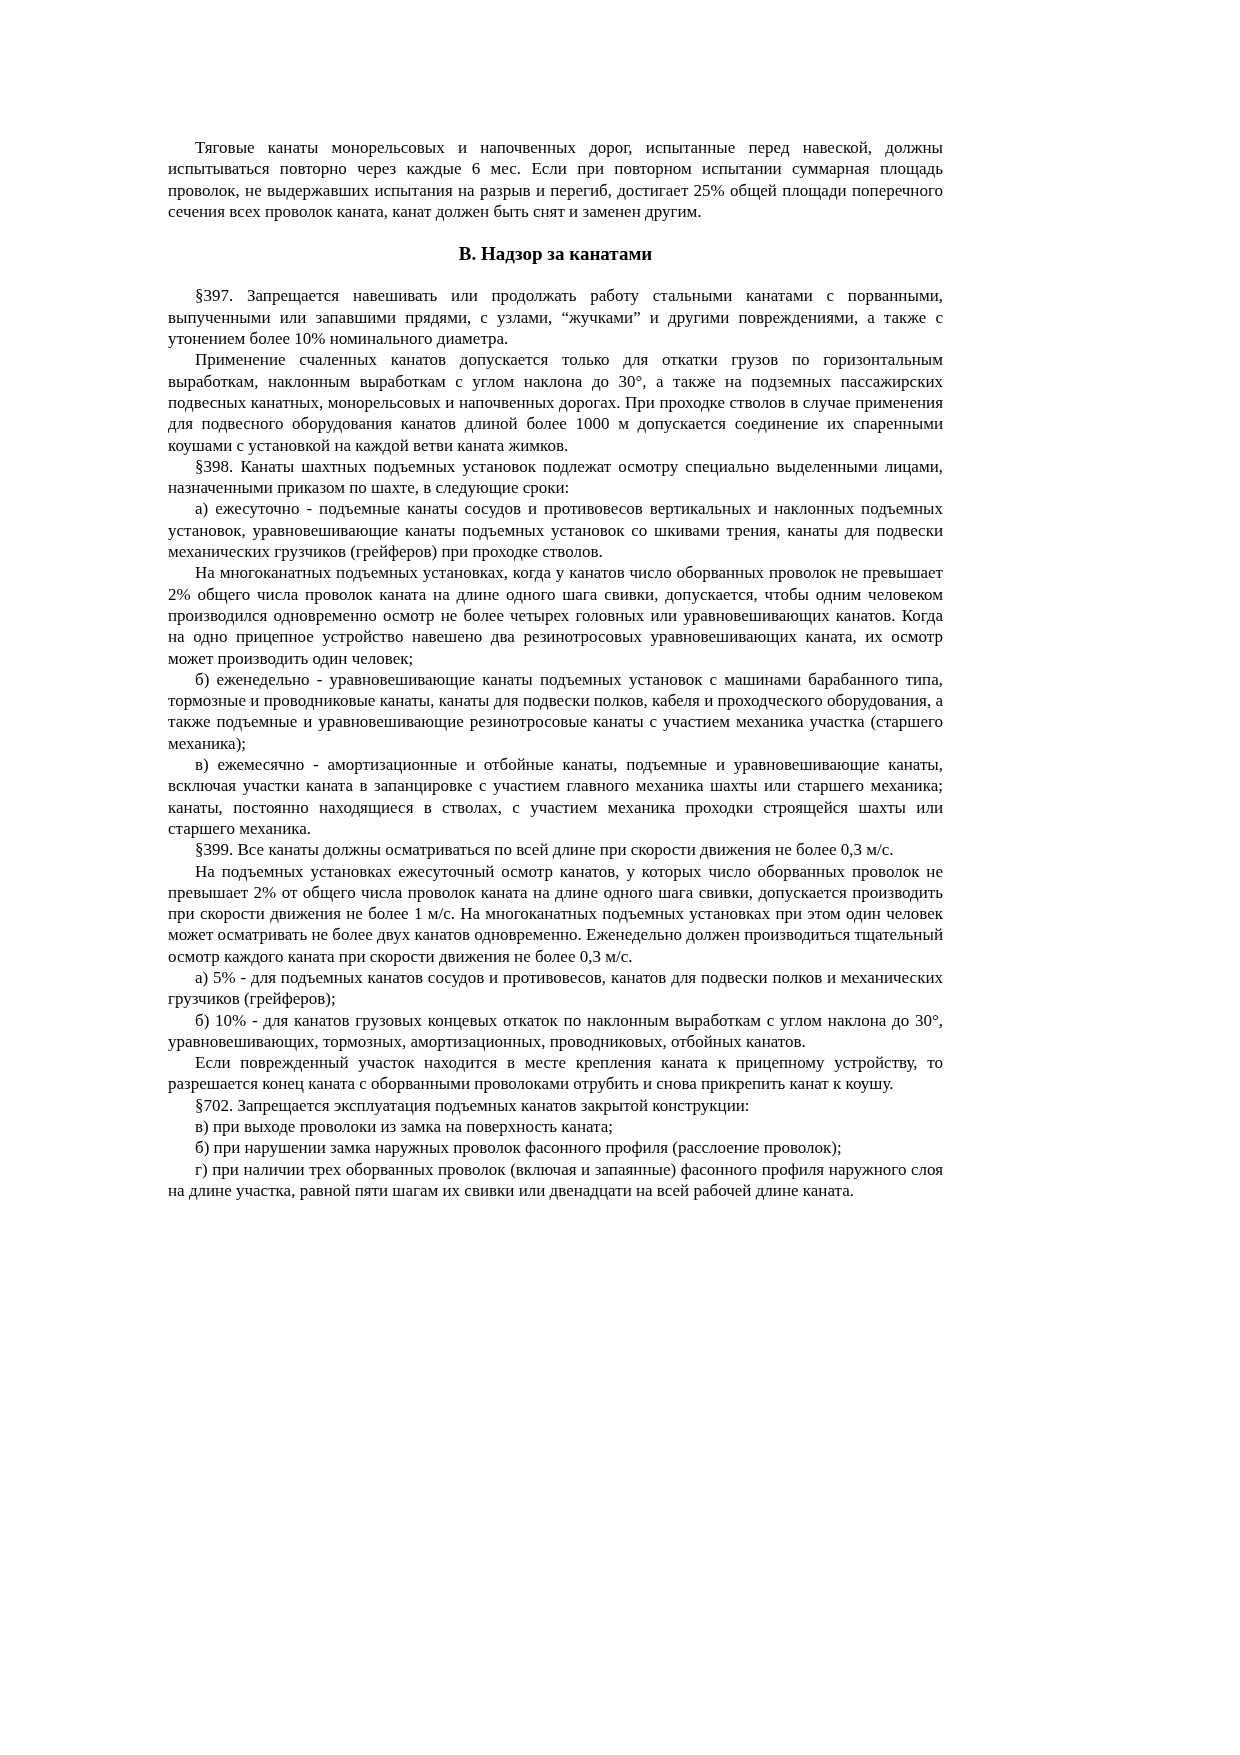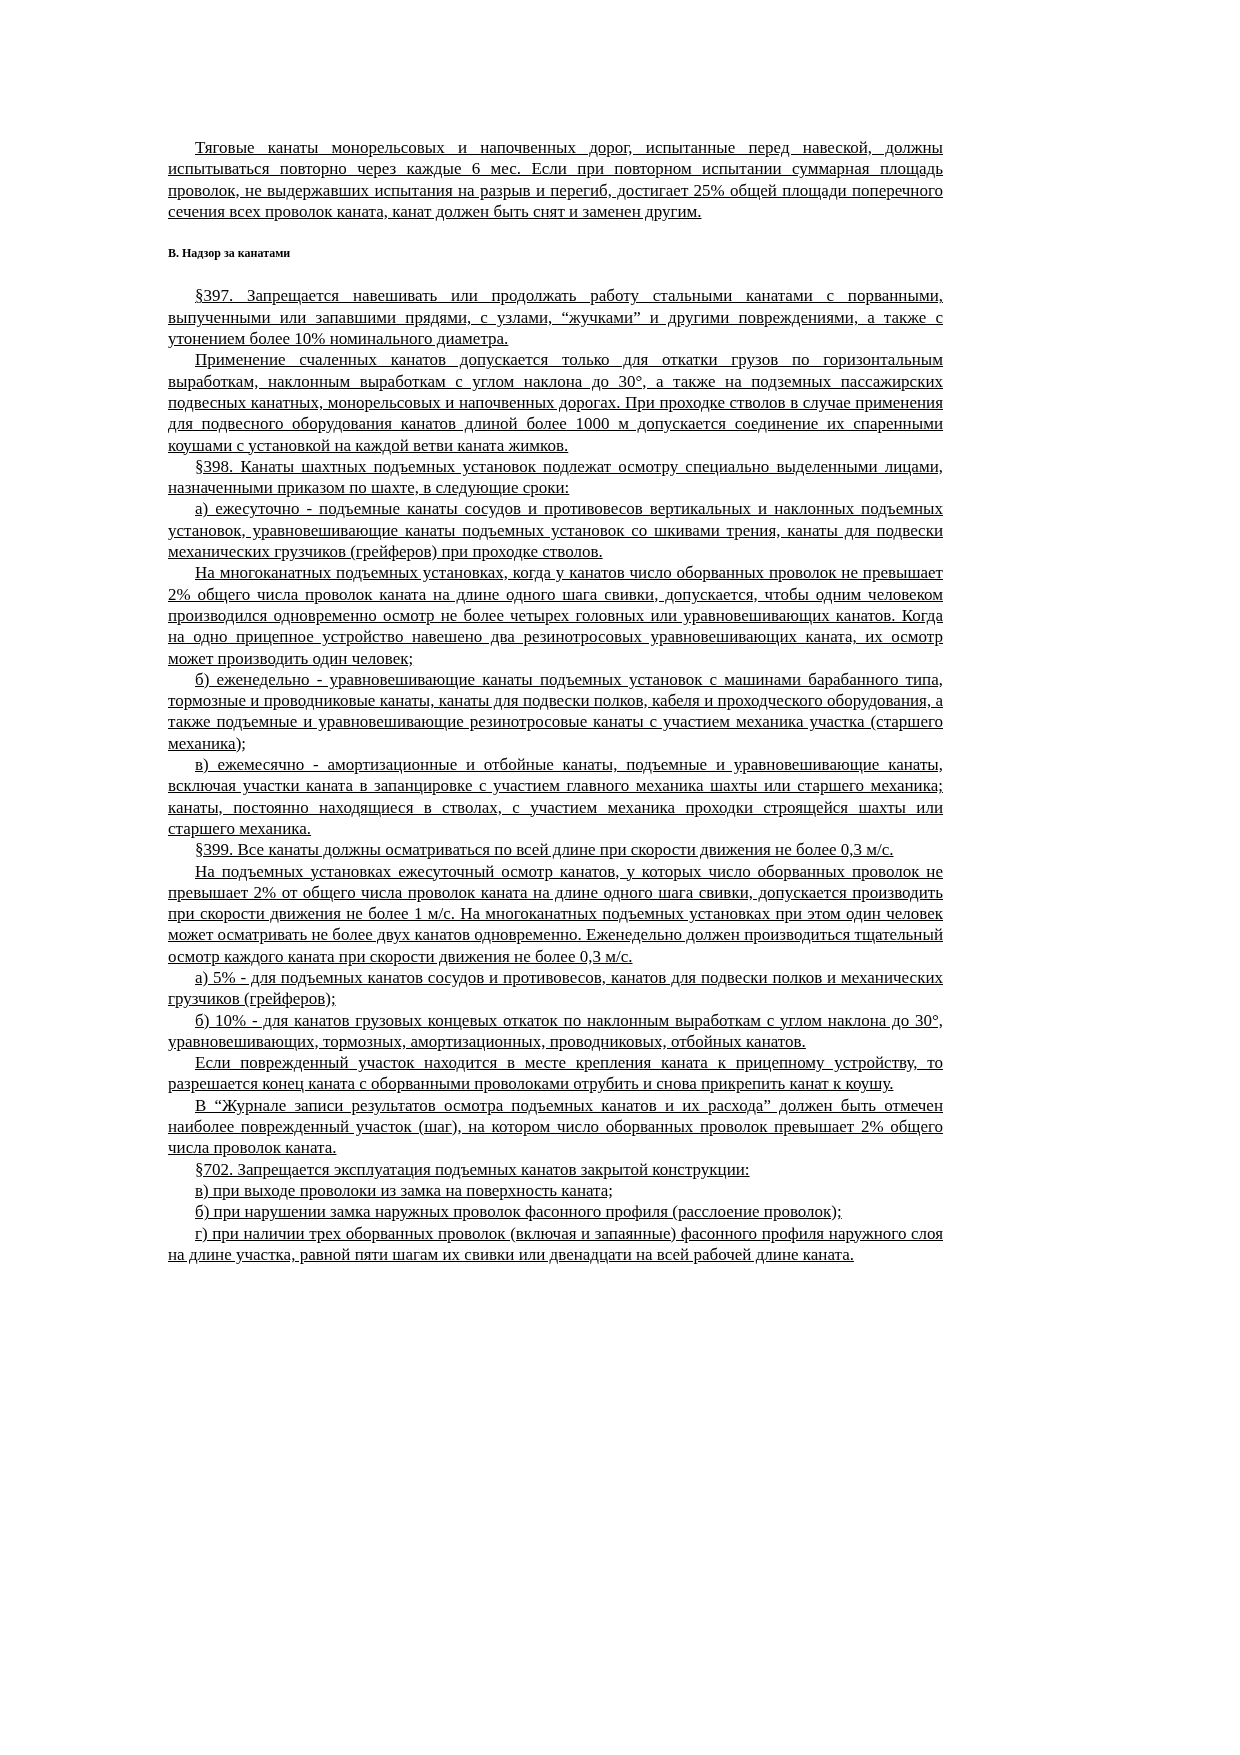--- a/index.html
+++ b/index.html
@@ -13,26 +13,26 @@
   }
   .page {
     padding: 137px 297px 60px 168px;
   }
   .para {
     margin: 0;
     font-size: 17px;
     line-height: 21.3px;
     text-align: justify;
     text-indent: 27px;
-    text-decoration: underline;
   }
   .heading {
     margin: 21px 0 21px 0;
-    font-size: 12px;
+    font-size: 19px;
     line-height: 21.3px;
+    text-align: center;
     font-weight: bold;
     text-indent: 0;
   }
 </style>
 </head>
 <body>
 
 <div class="page">
   <p class="para">Тяговые канаты монорельсовых и напочвенных дорог, испытанные перед навеской, должны испытываться повторно через каждые 6 мес. Если при повторном испытании суммарная площадь проволок, не выдержавших испытания на разрыв и перегиб, достигает 25% общей площади поперечного сечения всех проволок каната, канат должен быть снят и заменен другим.</p>
   <h2 class="heading">В. Надзор за канатами</h2>
@@ -41,18 +41,17 @@
   <p class="para">§398. Канаты шахтных подъемных установок подлежат осмотру специально выделенными лицами, назначенными приказом по шахте, в следующие сроки:</p>
   <p class="para">а) ежесуточно - подъемные канаты сосудов и противовесов вертикальных и наклонных подъемных установок, уравновешивающие канаты подъемных установок со шкивами трения, канаты для подвески механических грузчиков (грейферов) при проходке стволов.</p>
   <p class="para">На многоканатных подъемных установках, когда у канатов число оборванных проволок не превышает 2% общего числа проволок каната на длине одного шага свивки, допускается, чтобы одним человеком производился одновременно осмотр не более четырех головных или уравновешивающих канатов. Когда на одно прицепное устройство навешено два резинотросовых уравновешивающих каната, их осмотр может производить один человек;</p>
   <p class="para">б) еженедельно - уравновешивающие канаты подъемных установок с машинами барабанного типа, тормозные и проводниковые канаты, канаты для подвески полков, кабеля и проходческого оборудования, а также подъемные и уравновешивающие резинотросовые канаты с участием механика участка (старшего механика);</p>
   <p class="para">в) ежемесячно - амортизационные и отбойные канаты, подъемные и уравновешивающие канаты, всключая участки каната в запанцировке с участием главного механика шахты или старшего механика; канаты, постоянно находящиеся в стволах, с участием механика проходки строящейся шахты или старшего механика.</p>
   <p class="para">§399. Все канаты должны осматриваться по всей длине при скорости движения не более 0,3 м/с.</p>
   <p class="para">На подъемных установках ежесуточный осмотр канатов, у которых число оборванных проволок не превышает 2% от общего числа проволок каната на длине одного шага свивки, допускается производить при скорости движения не более 1 м/с. На многоканатных подъемных установках при этом один человек может осматривать не более двух канатов одновременно. Еженедельно должен производиться тщательный осмотр каждого каната при скорости движения не более 0,3 м/с.</p>
   <p class="para">а) 5% - для подъемных канатов сосудов и противовесов, канатов для подвески полков и механических грузчиков (грейферов);</p>
   <p class="para">б) 10% - для канатов грузовых концевых откаток по наклонным выработкам с углом наклона до 30°, уравновешивающих, тормозных, амортизационных, проводниковых, отбойных канатов.</p>
   <p class="para">Если поврежденный участок находится в месте крепления каната к прицепному устройству, то разрешается конец каната с оборванными проволоками отрубить и снова прикрепить канат к коушу.</p>
-  <p class="para">В “Журнале записи результатов осмотра подъемных канатов и их расхода” должен быть отмечен наиболее поврежденный участок (шаг), на котором число оборванных проволок превышает 2% общего числа проволок каната.</p>
   <p class="para">§702. Запрещается эксплуатация подъемных канатов закрытой конструкции:</p>
   <p class="para">в) при выходе проволоки из замка на поверхность каната;</p>
   <p class="para">б) при нарушении замка наружных проволок фасонного профиля (расслоение проволок);</p>
   <p class="para">г) при наличии трех оборванных проволок (включая и запаянные) фасонного профиля наружного слоя на длине участка, равной пяти шагам их свивки или двенадцати на всей рабочей длине каната.</p>
 </div>
 
 </body></html>

